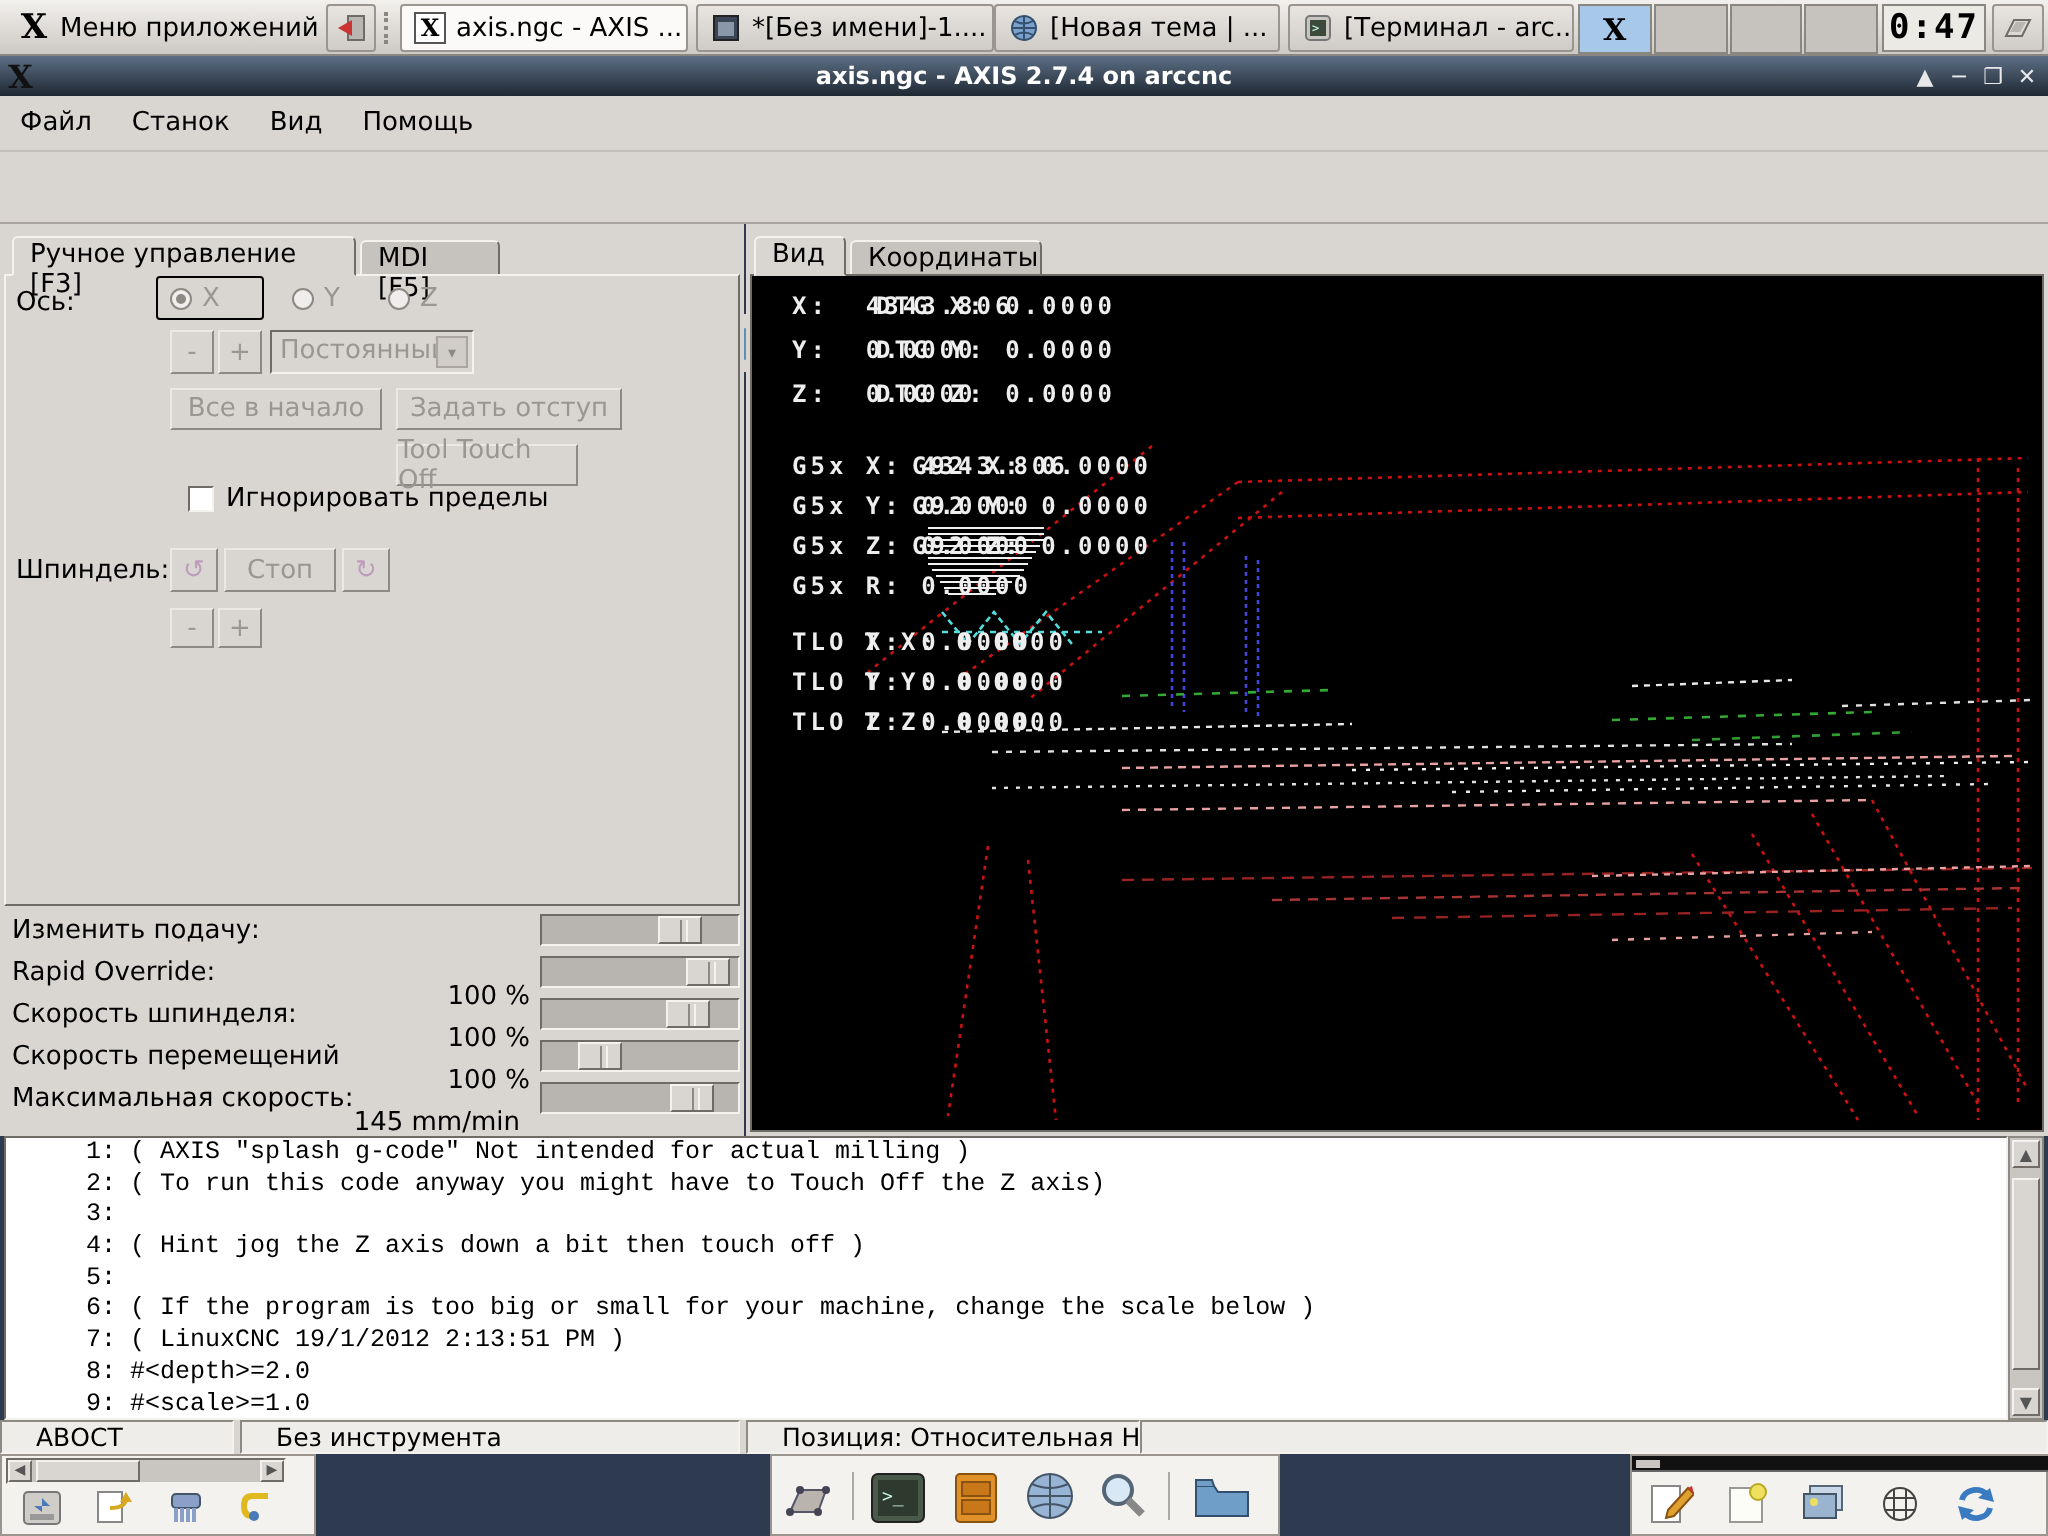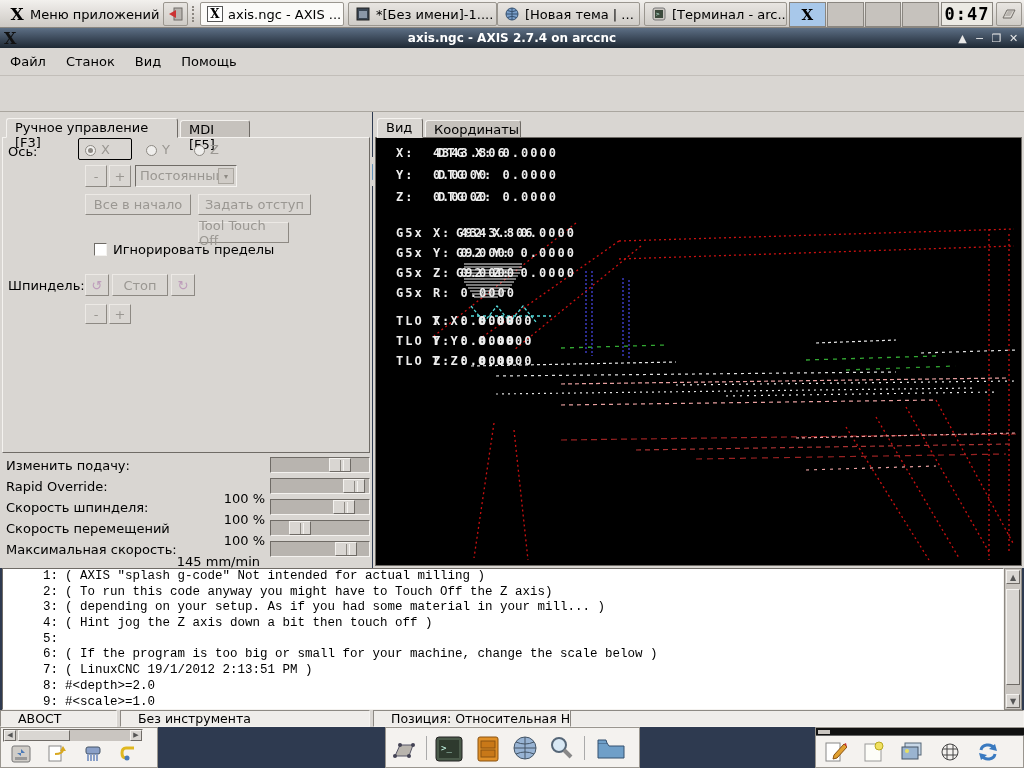--- a/index.html
+++ b/index.html
@@ -457,21 +457,21 @@
       <div class="dro" style="left:20px; top:196px;">TLO Y: 0.0000</div>
       <div class="dro" style="left:56px; top:196px;">T Y: 0.0000</div>
       <div class="dro" style="left:20px; top:216px;">TLO Z: 0.0000</div>
       <div class="dro" style="left:56px; top:216px;">T Z: 0.0000</div>
     </div>
   </div>
 
   <div id="gcode">
     <div class="gline"><span class="gnum">1:</span><span class="gtext">( AXIS "splash g-code" Not intended for actual milling )</span></div>
     <div class="gline"><span class="gnum">2:</span><span class="gtext">( To run this code anyway you might have to Touch Off the Z axis)</span></div>
-    <div class="gline"><span class="gnum">3:</span><span class="gtext">( depending on your setup. As if you had some material in your mill... )</span></div>
+    <div class="gline"><span class="gnum">3:</span></div>
     <div class="gline"><span class="gnum">4:</span><span class="gtext">( Hint jog the Z axis down a bit then touch off )</span></div>
     <div class="gline"><span class="gnum">5:</span></div>
     <div class="gline"><span class="gnum">6:</span><span class="gtext">( If the program is too big or small for your machine, change the scale below )</span></div>
     <div class="gline"><span class="gnum">7:</span><span class="gtext">( LinuxCNC 19/1/2012 2:13:51 PM )</span></div>
     <div class="gline"><span class="gnum">8:</span><span class="gtext">#&lt;depth&gt;=2.0</span></div>
     <div class="gline"><span class="gnum">9:</span><span class="gtext">#&lt;scale&gt;=1.0</span></div>
   </div>
   <div id="vscroll">
     <div class="sarrow" style="top:1px;">▲</div>
     <div class="raised" style="position:absolute; left:1px; top:20px; width:14px; height:96px;"></div>

